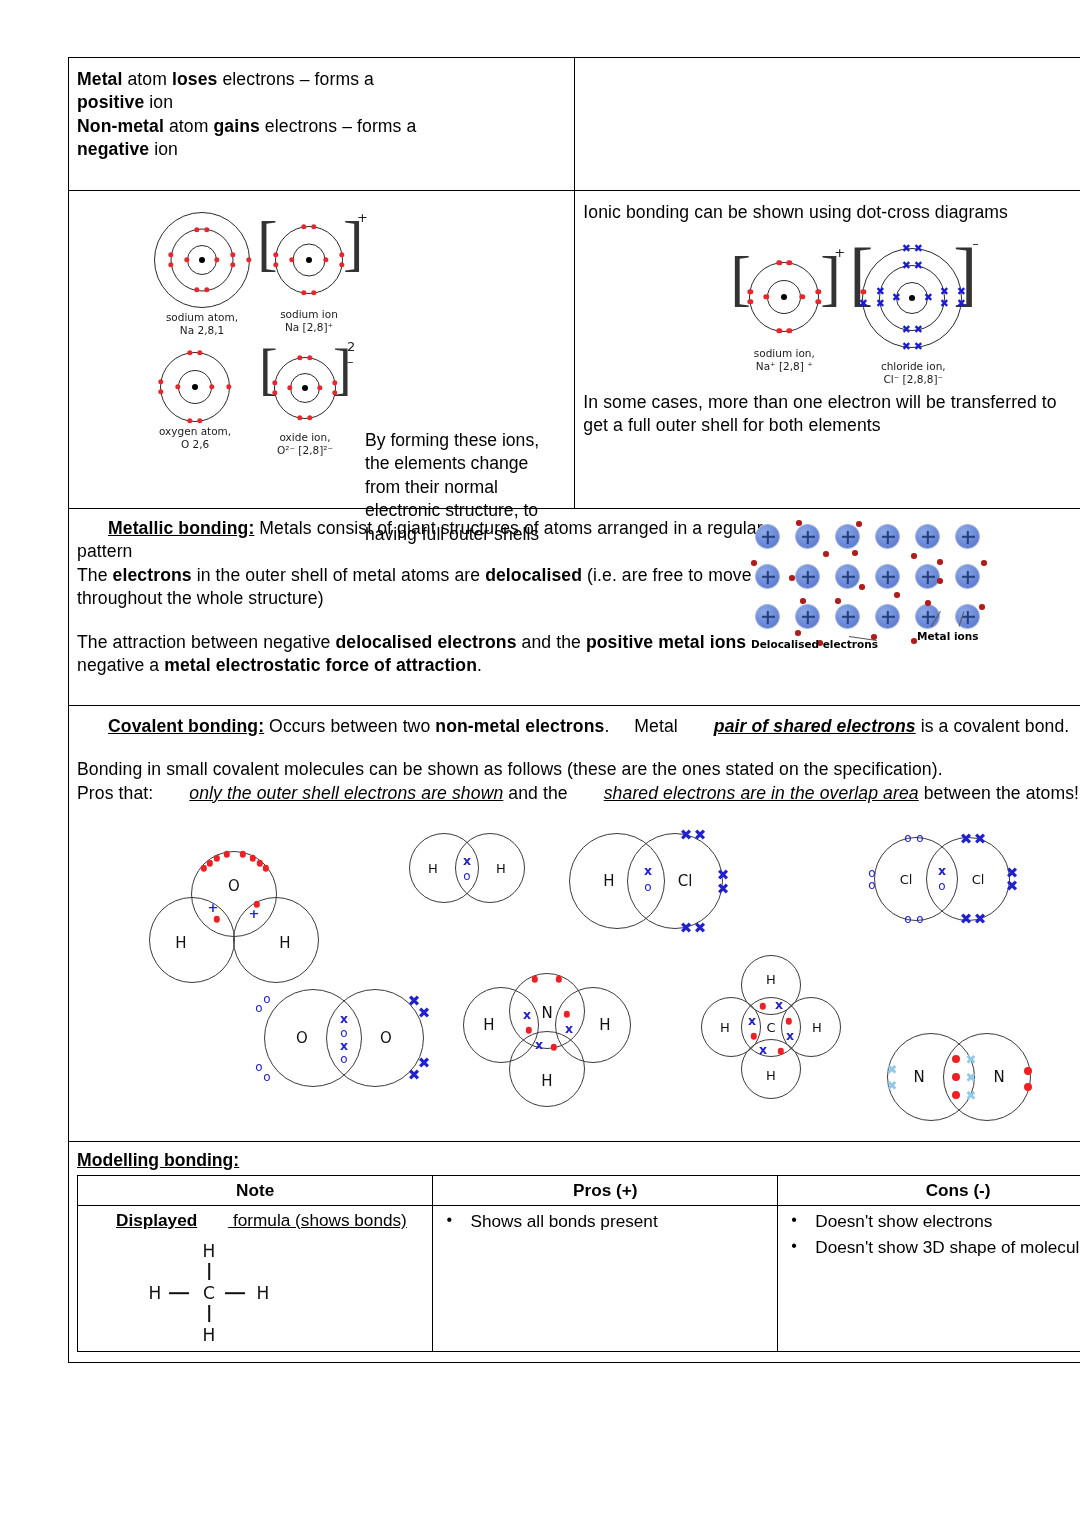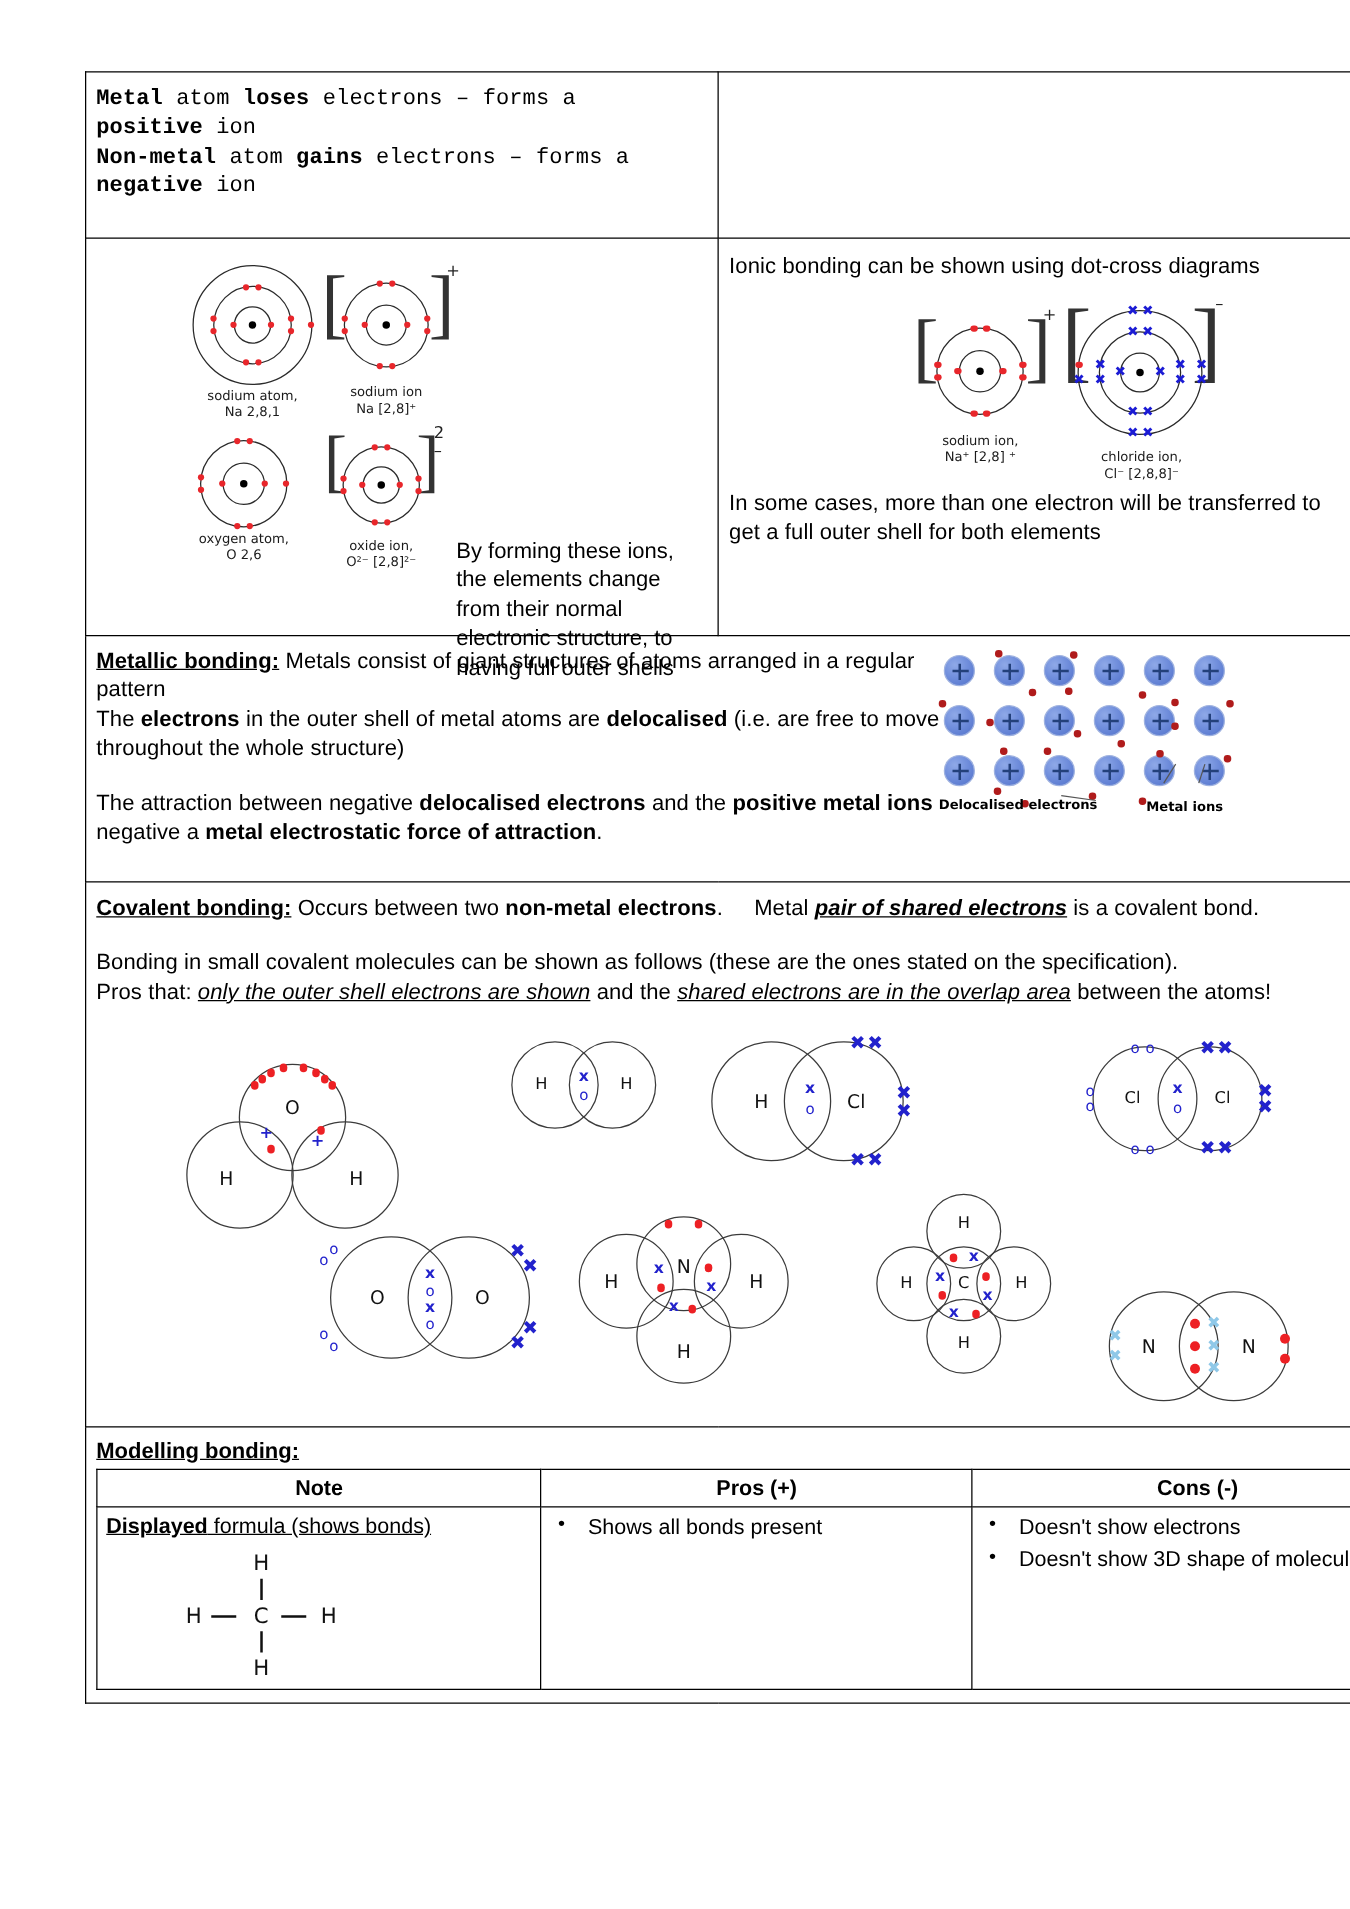--- a/index.html
+++ b/index.html
@@ -34,25 +34,25 @@
     padding: 0;
   }
   .cell-pad { padding: 10px 10px 10px 8px; }
 
   .txt {
     font-size: 17.6px;
     line-height: 1.33;
     letter-spacing: 0.1px;
   }
   .txt b { font-weight: bold; }
-  .u { text-decoration: underline; }
+  .u { text-decoration: underline; margin-left: 31px; }
   .ital { font-style: italic; }
 
   
-  .r1-left { height: 133px; font-family: Liberation Mono, monospace; }
+  .r1-left { height: 133px; }
 
   
   .r2-left { height: 318px; position: relative; }
   .r2-right { position: relative; }
 
   .mid-text {
     position: absolute;
     left: 296px; top: 238px;
     width: 200px;
     font-size: 17.6px;
@@ -513,21 +513,21 @@
             <div class="mel" style="left:228px;top:86px;"></div>
             <div class="mel" style="left:44px; top:112px;"></div>
             <div class="mel" style="left:120px;top:116px;"></div>
             <div class="mel" style="left:66px; top:122px;"></div>
             <div class="mel" style="left:160px;top:120px;"></div>
 
             <div class="leader" style="left:98px; top:118px; width:28px; transform: rotate(8deg);"></div>
             <div class="leader" style="left:180px;top:108px; width:18px; transform: rotate(-58deg);"></div>
             <div class="leader" style="left:208px;top:108px; width:16px; transform: rotate(-72deg);"></div>
             <div class="mlabel" style="left:0px; top:120px;">Delocalised electrons</div>
-            <div class="mlabel" style="left:166px; top:122px;">Metal ions</div>
+            <div class="mlabel" style="left:166px; top:112px;">Metal ions</div>
           </div>
         </div>
       </td>
     </tr>
 
     <tr>
       <td colspan="2">
         <div class="cov-wrap">
           <div class="cov-txt txt">
             <b class="u">Covalent bonding:</b><span> Occurs between two </span><b>non-metal electrons</b><span>.</span>&nbsp;&nbsp;&nbsp;&nbsp;&nbsp;<span>Metal </span><b class="u ital">pair of shared electrons</b><span> is a covalent bond.</span>

